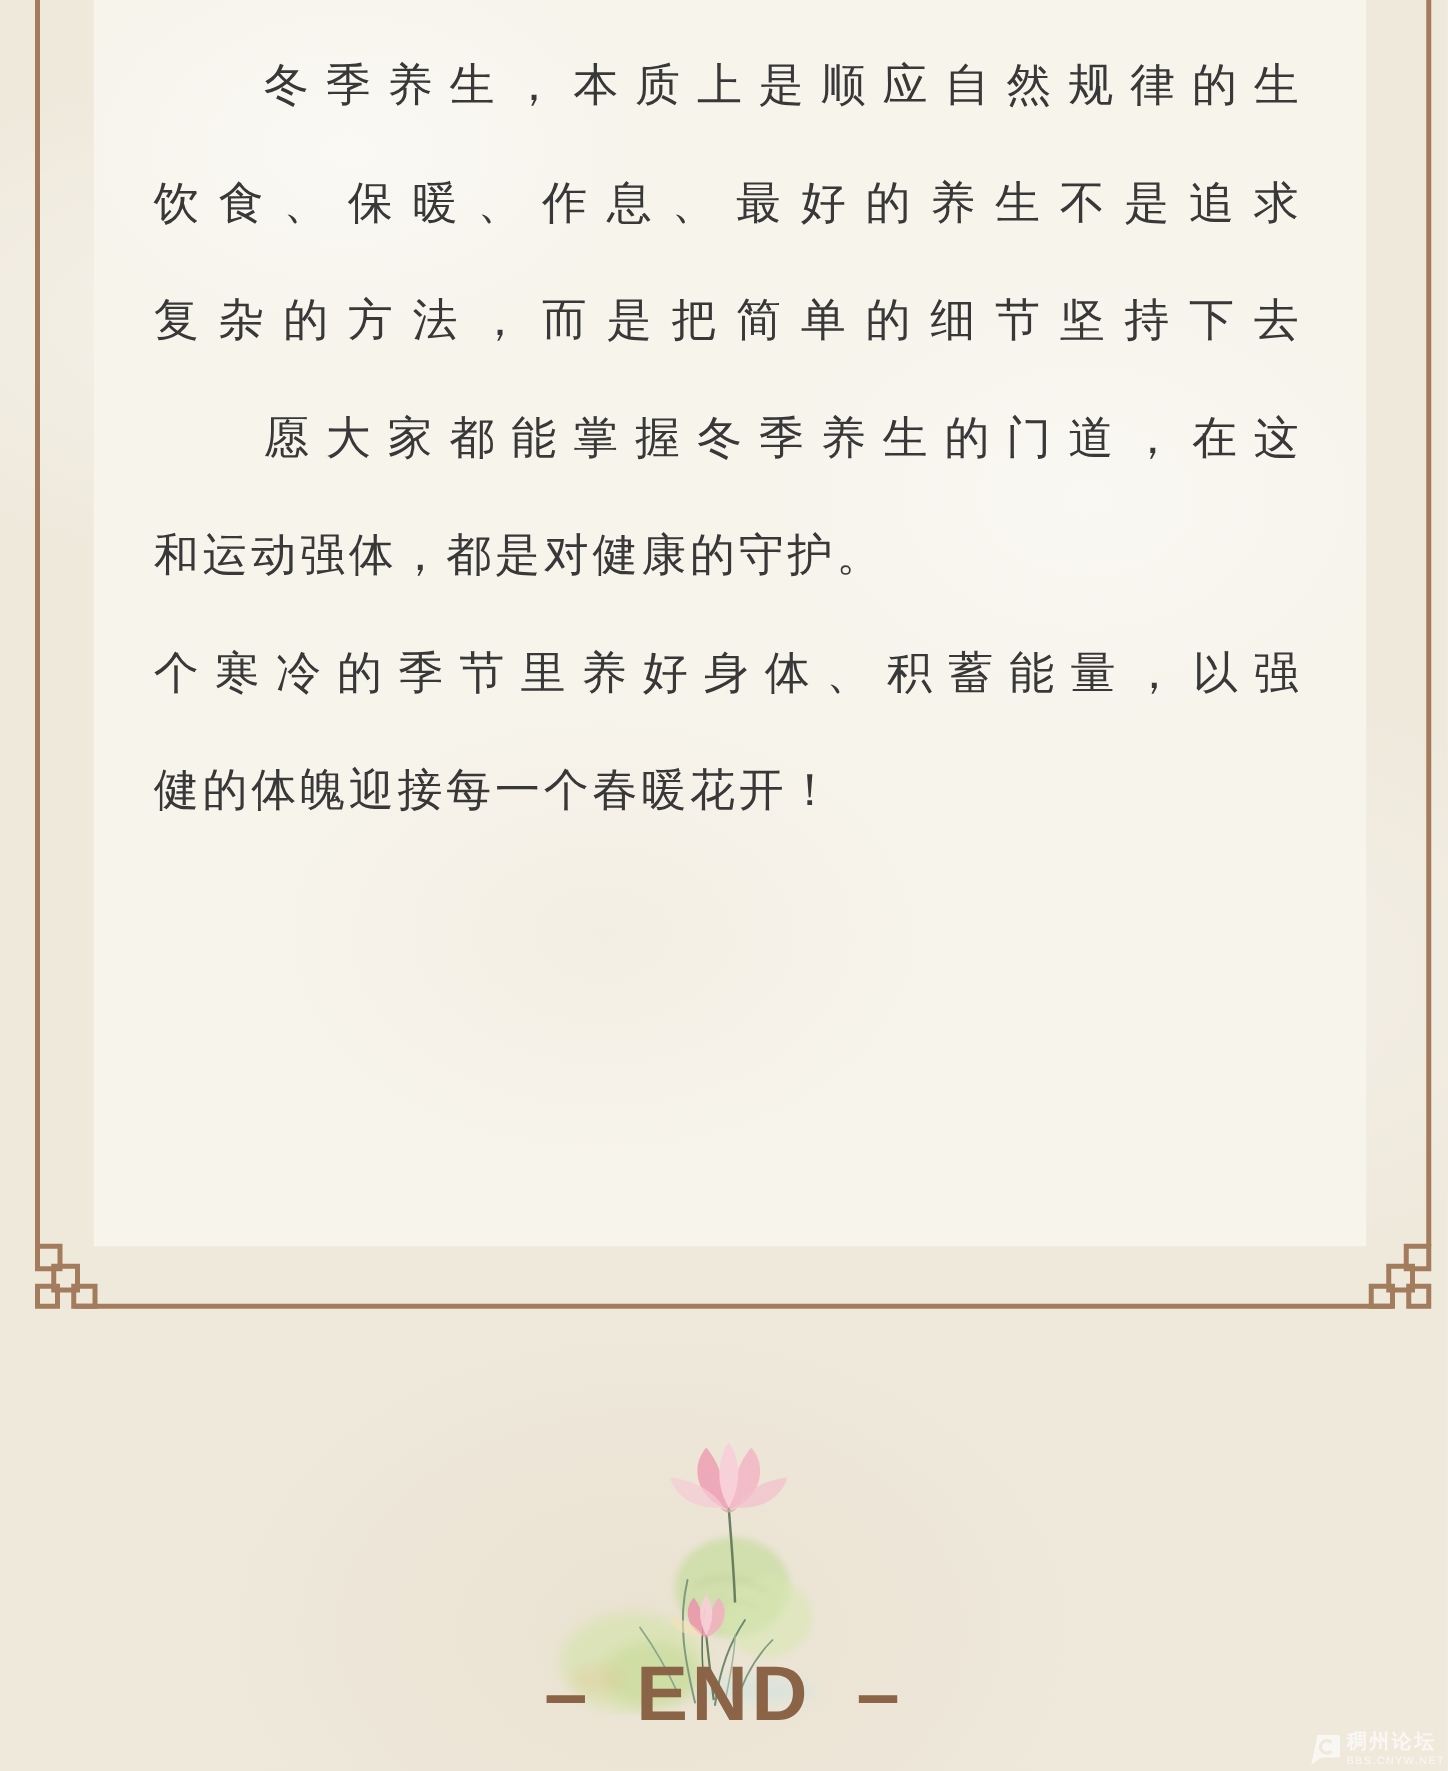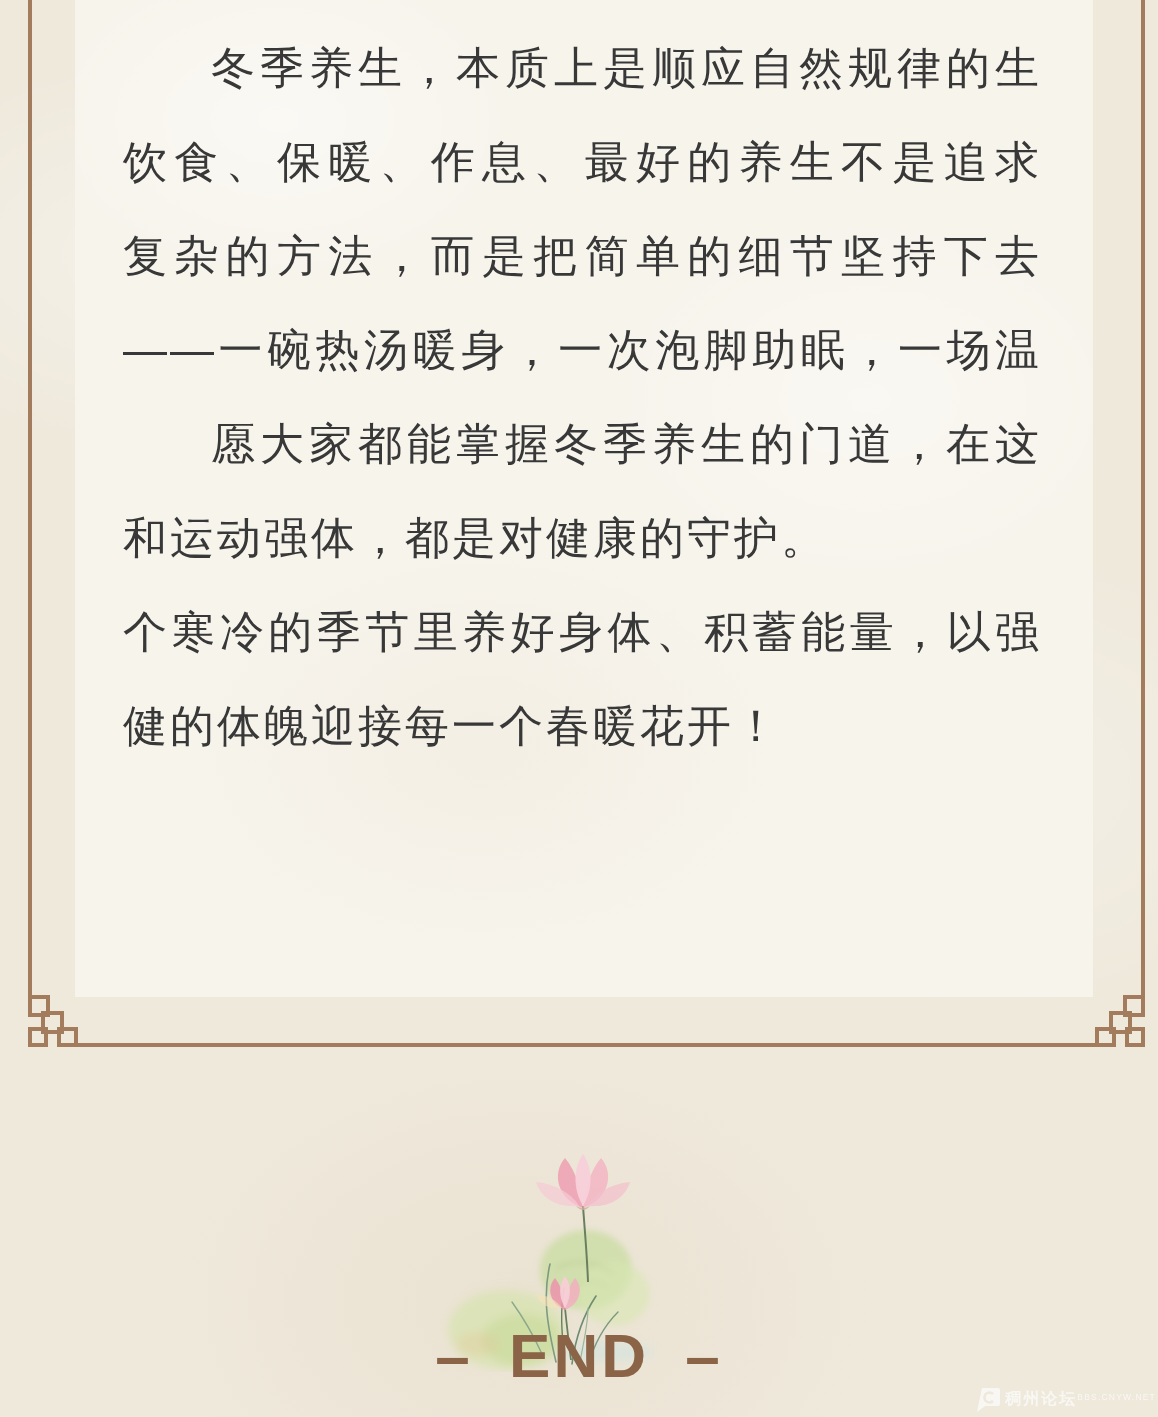--- a/index.html
+++ b/index.html
@@ -28,21 +28,21 @@
       radial-gradient(ellipse 380px 260px at 20% 12%, rgba(255,255,255,.45), transparent 62%),
       radial-gradient(ellipse 420px 300px at 78% 40%, rgba(255,255,255,.35), transparent 62%),
       radial-gradient(ellipse 500px 340px at 40% 75%, rgba(222,210,185,.16), transparent 60%);
   }
   .frame-svg{position:absolute;left:0;top:0;}
   .article{
     position:absolute;
     left:123px;top:21px;
     width:919px;
     color:#383838;
-    font-size:44px;
+    font-size:36px;
     line-height:94px;
     letter-spacing:3px;
   }
   .line{
     text-align:justify;
     text-align-last:justify;
     white-space:nowrap0; 
   }
   .line.para-last{text-align-last:left;}
   .line.indent{text-indent:88px;}
@@ -57,21 +57,21 @@
     word-spacing:16px;
     color:#8b6448;
   }
   .watermark{
     position:absolute;
     right:2px;bottom:4px;
     display:flex;align-items:center;gap:4px;
     opacity:.68;
   }
   .wm-icon{flex:0 0 auto;}
-  .wm-text{display:flex;flex-direction:row;line-height:1;}
+  .wm-text{display:flex;flex-direction:column;line-height:1;}
   .wm-name{
     color:#ffffff;font-weight:bold;font-size:16px;letter-spacing:2px;
   }
   .wm-url{
     color:#ffffff;font-size:8.5px;letter-spacing:1.2px;margin-top:2px;
   }
 </style>
 </head>
 <body>
 
@@ -98,21 +98,20 @@
         <rect x="1127" y="1029" width="16" height="16"></rect>
         <rect x="1097" y="1029" width="17" height="16"></rect>
       </g>
     </g>
   </svg>
 
   <div class="article">
     <div class="line indent">冬季养生，本质上是顺应自然规律的生</div>
     <div class="line">饮食、保暖、作息、最好的养生不是追求</div>
     <div class="line">复杂的方法，而是把简单的细节坚持下去</div>
-    <div class="line">——一碗热汤暖身，一次泡脚助眠，一场温</div>
     <div class="line indent">愿大家都能掌握冬季养生的门道，在这</div>
     <div class="line para-last">和运动强体，都是对健康的守护。</div>
     <div class="line">个寒冷的季节里养好身体、积蓄能量，以强</div>
     <div class="line para-last">健的体魄迎接每一个春暖花开！</div>
   </div>
 
   <svg class="lotus-svg" width="284" height="224" viewBox="0 0 284 224">
     <defs>
       <filter id="soft" x="-40%" y="-40%" width="180%" height="180%">
         <feGaussianBlur stdDeviation="3"></feGaussianBlur>

